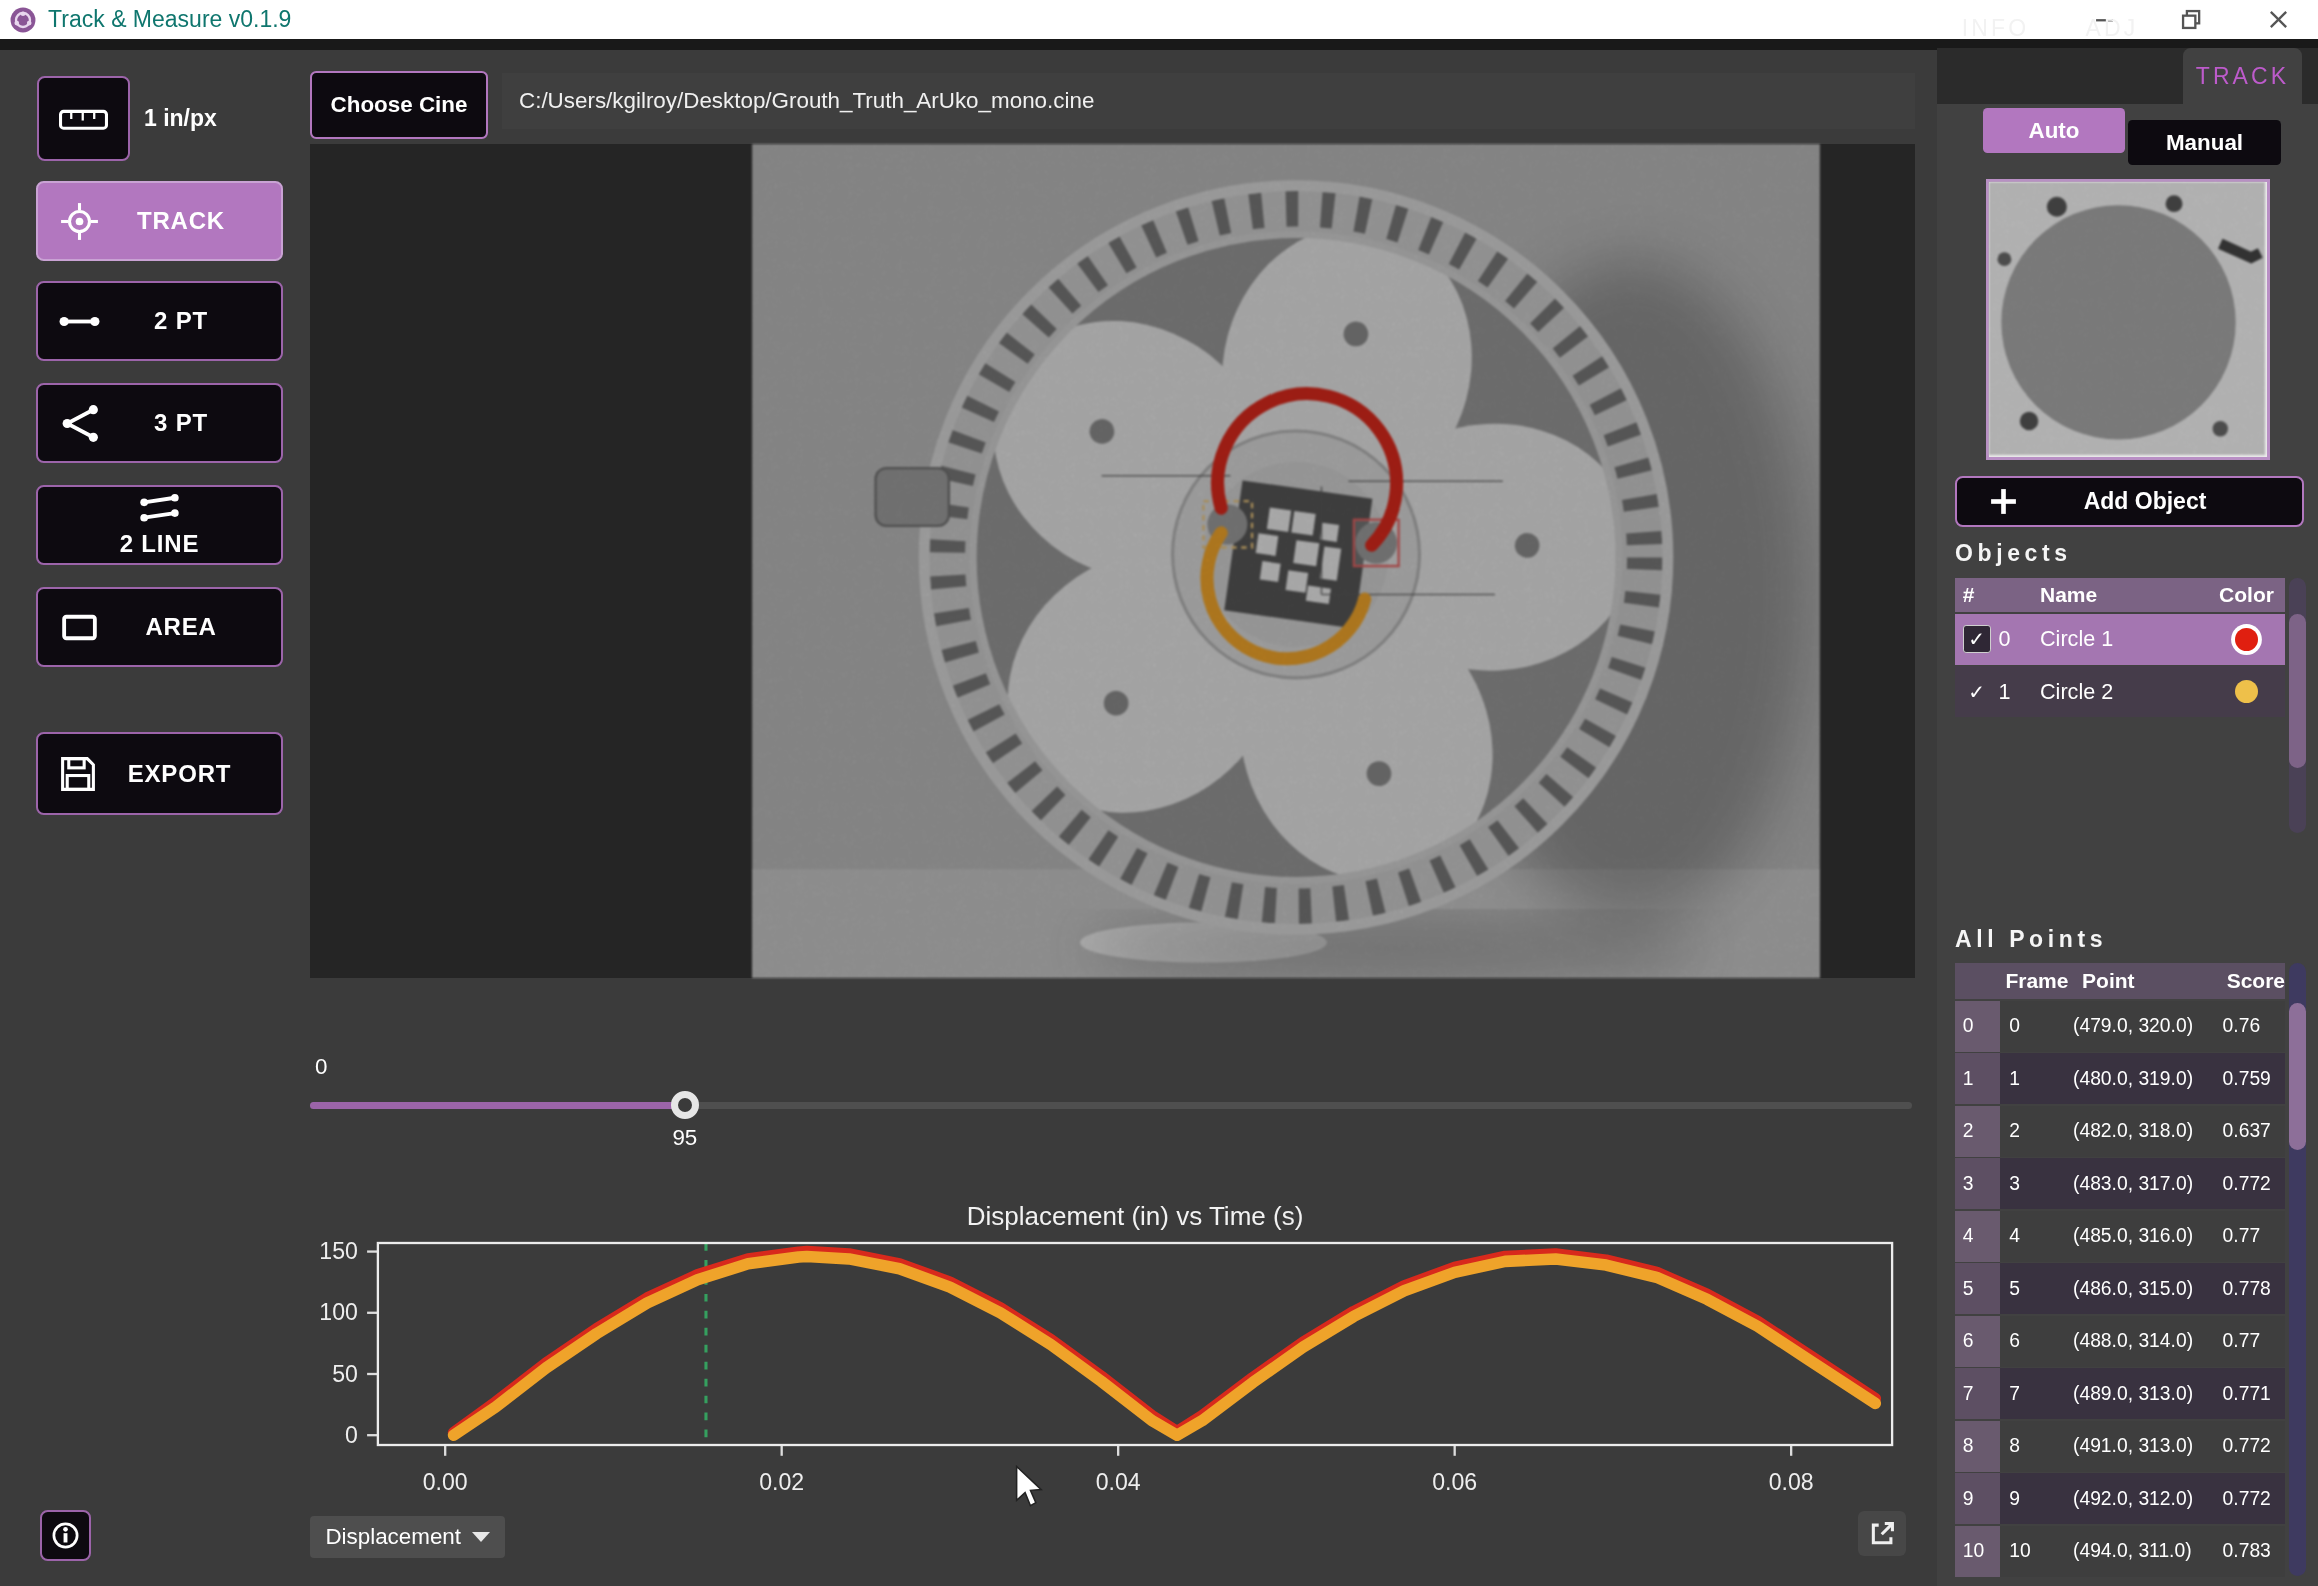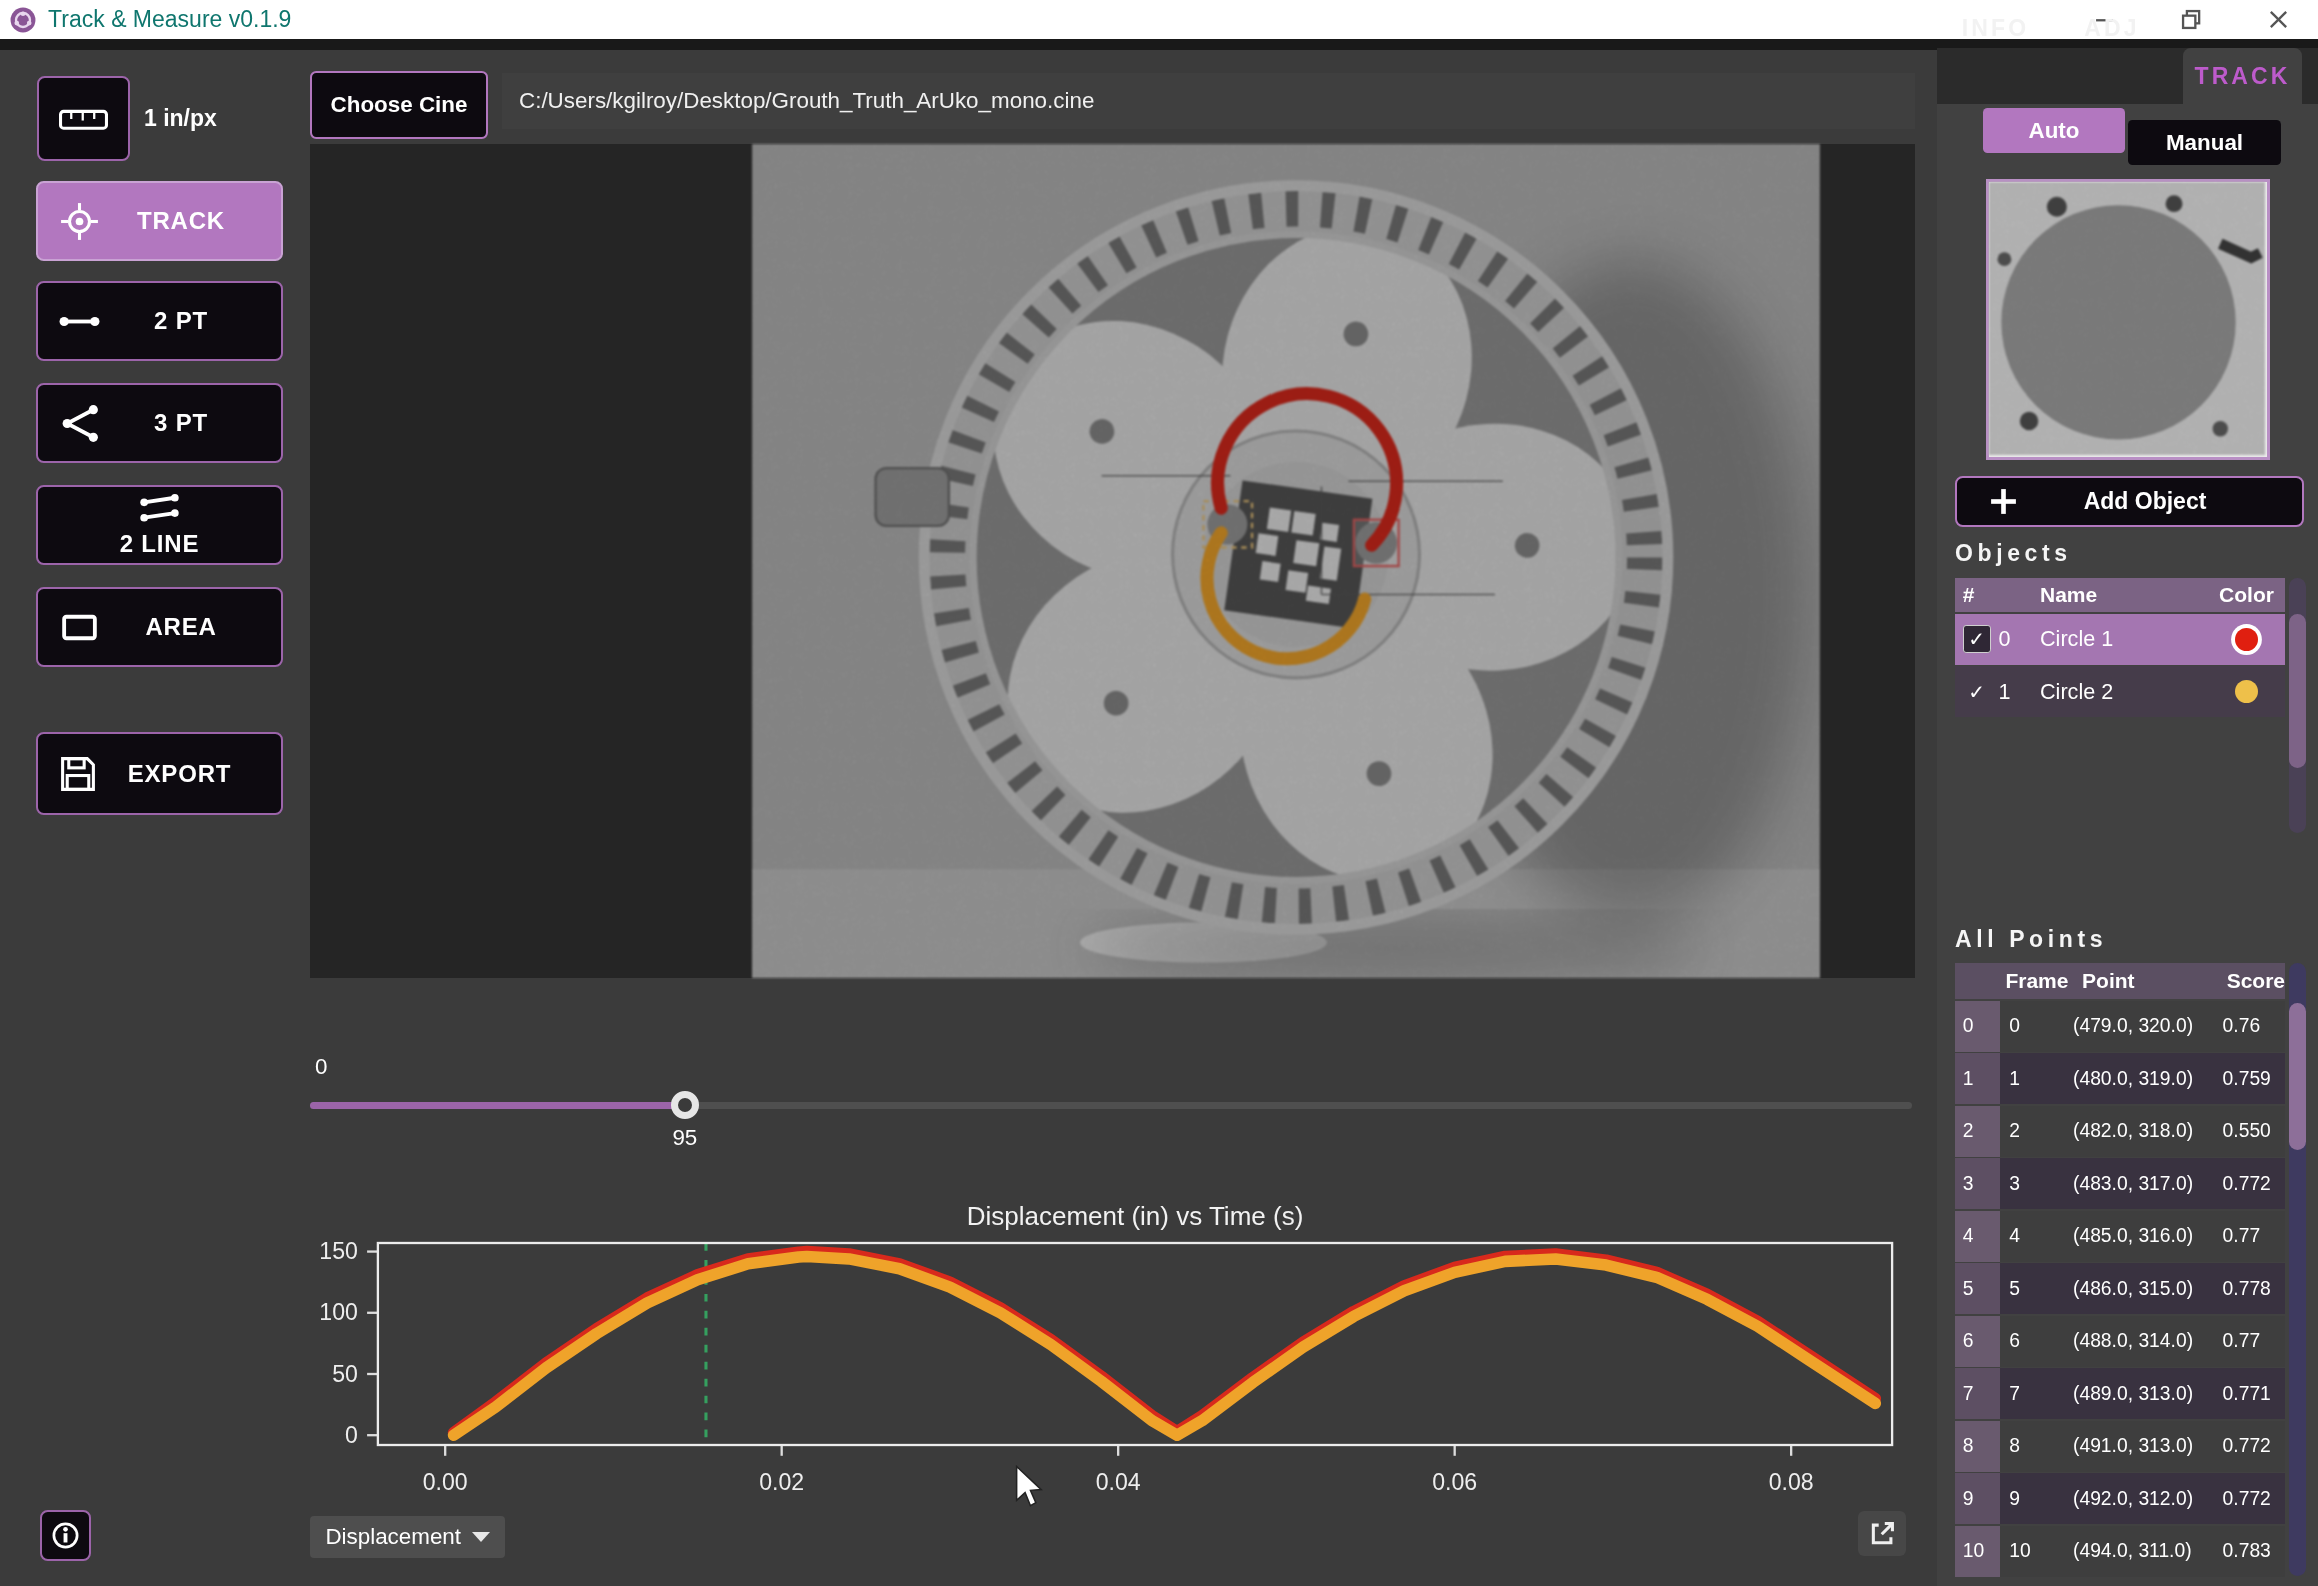--- a/index.html
+++ b/index.html
@@ -44,21 +44,21 @@
     align-items:center;padding:0 15.4px;box-sizing:border-box;font-size:22.4px;}
   .caret{margin-left:auto;width:0;height:0;border-left:9.3px solid transparent;border-right:9.3px solid transparent;
     border-top:10.8px solid #e8e8e8;}
   .popout{left:1858px;top:1511px;width:48px;height:45px;background:#474747;border-radius:6.2px;display:flex;
     align-items:center;justify-content:center;}
   .infobtn{left:40px;top:1510px;width:51px;height:51px;display:flex;align-items:center;justify-content:center;}
   
   .rpanel{left:1937px;top:48px;width:381px;height:1539px;background:#414141;}
   .tabbar{left:1937px;top:48px;width:381px;height:56px;background:#2b2b2b;}
   .tab{position:absolute;top:0;height:56px;display:flex;align-items:center;justify-content:center;
-    font-size:23px;font-weight:bold;letter-spacing:3.1px;color:#f2f2f2;cursor:pointer;}
+    font-size:23px;font-weight:normal;letter-spacing:3.1px;color:#f2f2f2;cursor:pointer;}
   .tab.active{background:#414141;border-radius:7.7px 7.7px 0 0;color:#bd5bcb;}
   .modebtn{position:absolute;height:45px;border-radius:4.6px;display:flex;align-items:center;justify-content:center;
     font-size:22.4px;font-weight:bold;}
   .mode-auto{left:1983px;top:108px;width:142px;background:#b277bf;}
   .mode-manual{left:2128px;top:120px;width:153px;background:#0d0a10;}
   .preview{left:1986px;top:179px;width:284px;height:281px;border:3.9px solid #b98fc5;box-sizing:border-box;background:#ececec;}
   .preview svg{display:block;filter:blur(1.2px);}
   .addobj{left:1955px;top:476px;width:349px;height:51px;display:flex;align-items:center;
     font-size:23px;font-weight:bold;border-radius:7.7px;padding:0 31px;box-sizing:border-box;}
   .addobj .lbl{flex:1;text-align:center;}
@@ -436,21 +436,21 @@
       <div class="ap-row alt">
         <div class="ap-idx">1</div>
         <div class="ap-frame">1</div>
         <div class="ap-point">(480.0, 319.0)</div>
         <div class="ap-score">0.759</div>
       </div>
       <div class="ap-row">
         <div class="ap-idx">2</div>
         <div class="ap-frame">2</div>
         <div class="ap-point">(482.0, 318.0)</div>
-        <div class="ap-score">0.550</div>
+        <div class="ap-score">0.637</div>
       </div>
       <div class="ap-row alt">
         <div class="ap-idx">3</div>
         <div class="ap-frame">3</div>
         <div class="ap-point">(483.0, 317.0)</div>
         <div class="ap-score">0.772</div>
       </div>
       <div class="ap-row">
         <div class="ap-idx">4</div>
         <div class="ap-frame">4</div>

